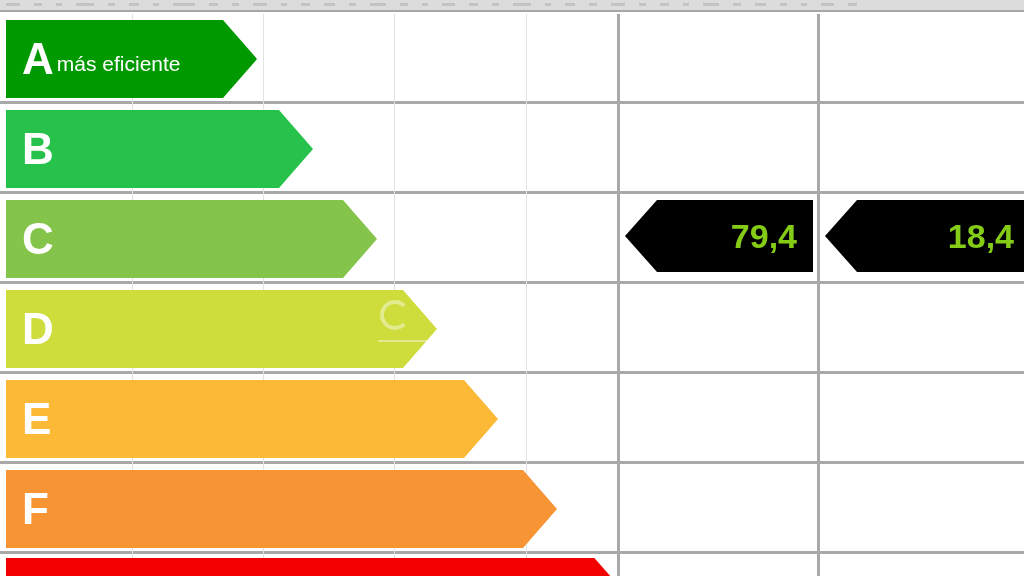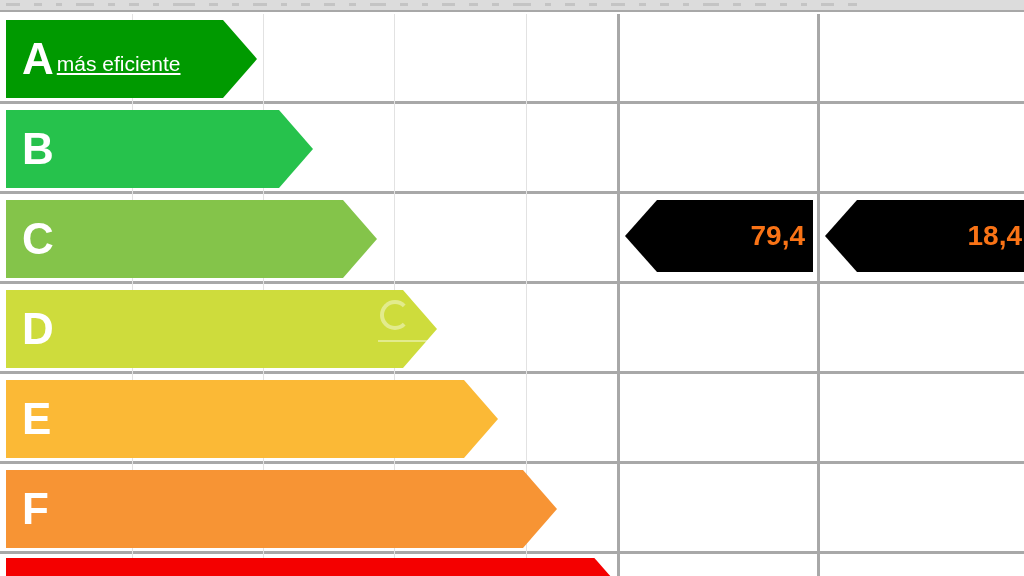--- a/index.html
+++ b/index.html
@@ -109,21 +109,20 @@
     line-height: 1;
     padding-left: 16px;
     letter-spacing: -1px;
   }
   .band-note {
     color: #ffffff;
     font-size: 21px;
     font-weight: normal;
     padding-left: 4px;
     padding-top: 10px;
-    text-decoration: underline;
   }
 
   
   .artifact {
     position: absolute;
     left: 378px;
     top: 286px;
     width: 64px;
     height: 48px;
     z-index: 4;
@@ -149,24 +148,24 @@
     position: absolute;
     height: 72px;
     background: #000000;
     display: flex;
     align-items: center;
     justify-content: flex-end;
     z-index: 6;
     clip-path: polygon(32px 0, 100% 0, 100% 100%, 32px 100%, 0 50%);
   }
   .marker .marker-value {
-    color: #f97316;
-    font-size: 28px;
+    color: #84cc16;
+    font-size: 34px;
     font-weight: bold;
-    padding-right: 8px;
+    padding-right: 16px;
     line-height: 1;
   }
   .marker.m-primary  { left: 625px; top: 186px; width: 188px; }
   .marker.m-secondary{ left: 825px; top: 186px; width: 205px; }
 </style>
 </head>
 <body>
 
 <div id="label-sheet">
 

